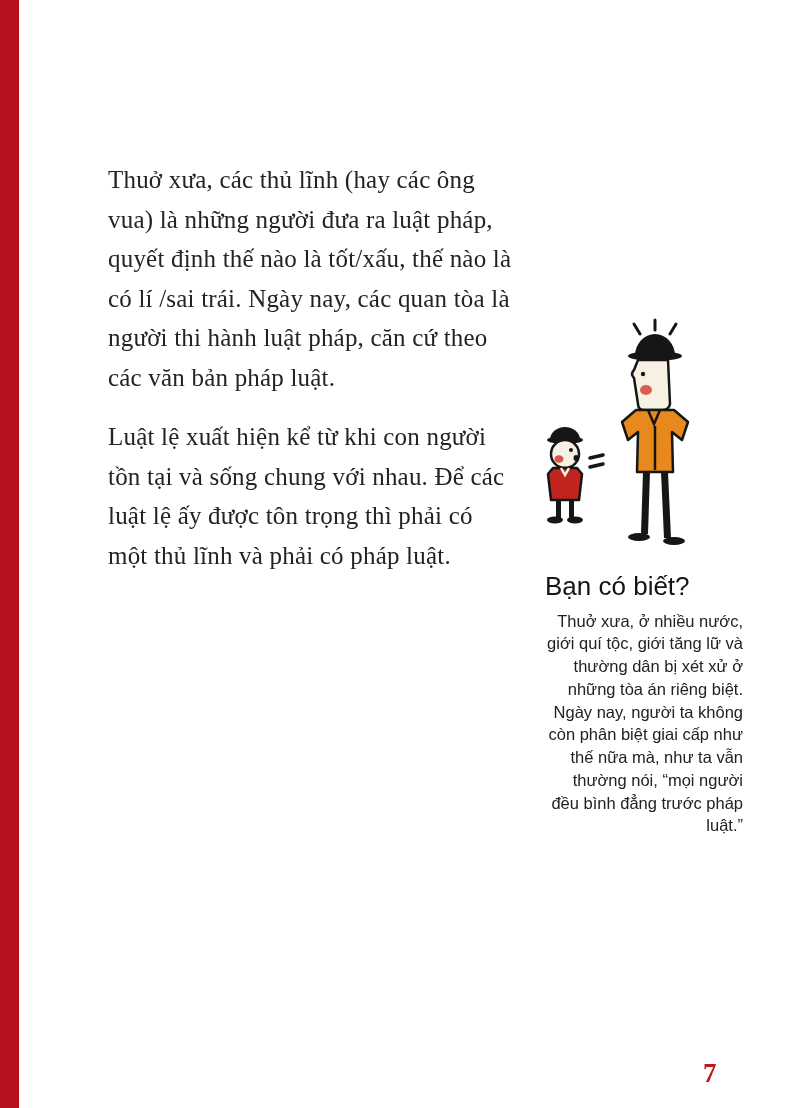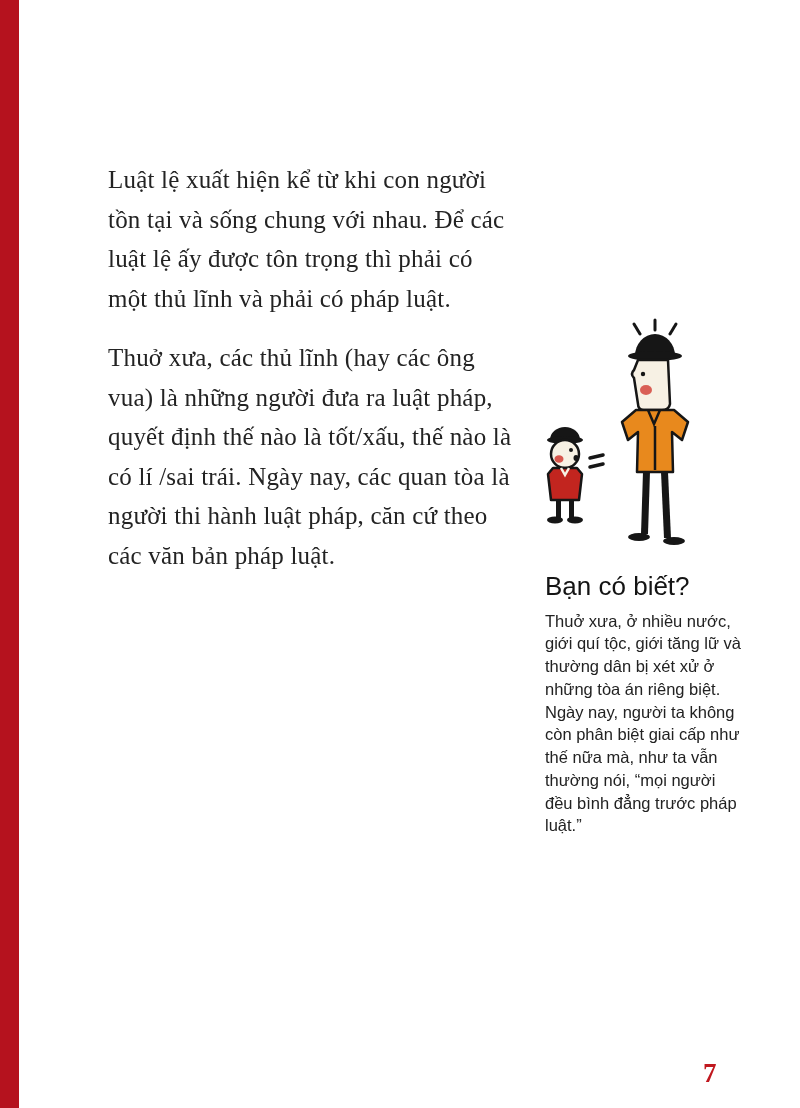--- a/index.html
+++ b/index.html
@@ -26,38 +26,38 @@
   }
   .sidebar{
     position:absolute;left:545px;top:570px;width:198px;
     font-family:"Liberation Sans", sans-serif;
     color:#1b1b1b;
   }
   .sb-head{
     font-size:26px;line-height:1.25;margin-bottom:7px;color:#141414;
   }
   .sb-body{
-    font-size:16.5px;line-height:1.38;color:#222;
+    font-size:16.5px;line-height:1.38;color:#222;text-align:right;
   }
   .page-num{
     position:absolute;left:703px;top:1058px;
     font-family:"Liberation Serif", serif;
     font-weight:bold;font-size:27px;color:#c0181f;
   }
 </style>
 </head>
 <body>
 
 <div class="page">
 
   <div class="spine"></div>
 
   <div class="main-text">
+    <p>Thuở xưa, các thủ lĩnh (hay các ông vua) là những người đưa ra luật pháp, quyết định thế nào là tốt/xấu, thế nào là có lí /sai trái. Ngày nay, các quan tòa là người thi hành luật pháp, căn cứ theo các văn bản pháp luật.</p>
     <p>Luật lệ xuất hiện kể từ khi con người tồn tại và sống chung với nhau. Để các luật lệ ấy được tôn trọng thì phải có một thủ lĩnh và phải có pháp luật.</p>
-    <p>Thuở xưa, các thủ lĩnh (hay các ông vua) là những người đưa ra luật pháp, quyết định thế nào là tốt/xấu, thế nào là có lí /sai trái. Ngày nay, các quan tòa là người thi hành luật pháp, căn cứ theo các văn bản pháp luật.</p>
   </div>
 
   <div class="illustration">
     <svg width="196" height="258" viewBox="0 0 196 258" xmlns="http://www.w3.org/2000/svg">
 
       <g stroke="#161616" stroke-width="3" stroke-linecap="round">
         <line x1="118" y1="16" x2="112" y2="6"></line>
         <line x1="133" y1="12" x2="133" y2="2"></line>
         <line x1="148" y1="16" x2="154" y2="6"></line>
       </g>

